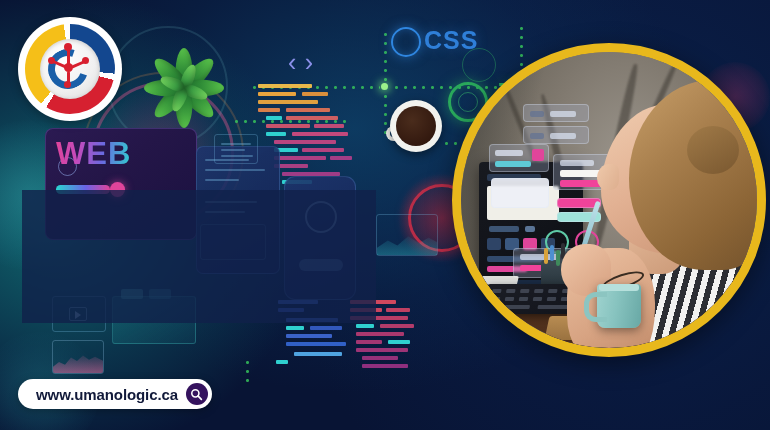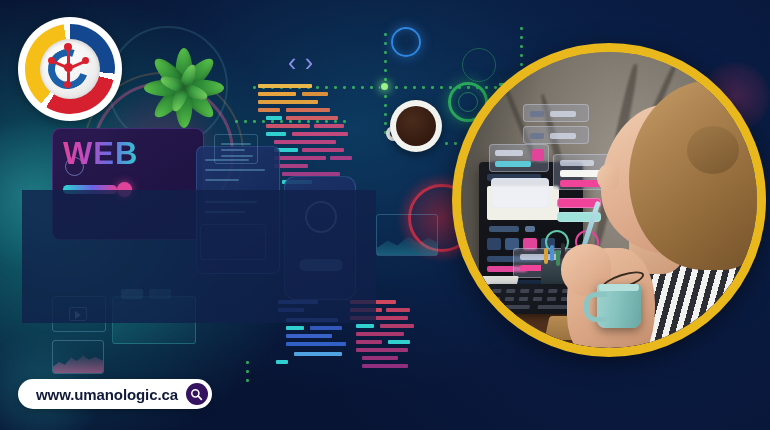--- a/index.html
+++ b/index.html
@@ -93,21 +93,21 @@
 
   .tablet {
     position: absolute; border-radius: 7px;
     background: linear-gradient(150deg, rgba(30,52,108,0.88), rgba(18,34,80,0.9));
     border: 1px solid rgba(90,150,220,0.28);
     overflow: hidden;
   }
 
   
   .webdesign-screen {
-    position: absolute; left: 52px; top: 128px; width: 152px; height: 112px;
+    position: absolute; left: 45px; top: 128px; width: 152px; height: 112px;
     border-radius: 8px;
     background: linear-gradient(145deg, #2b1a52 0%, #241648 40%, #1a1140 100%);
     border: 1px solid rgba(140,110,210,0.32);
     overflow: hidden;
   }
   .wd-text {
     position: absolute; left: 10px; top: 10px;
     font-size: 31px; font-weight: 700; line-height: 0.95;
     letter-spacing: 1px;
     background: linear-gradient(96deg, #e0449a 0%, #c24bbd 30%, #6a6ae0 62%, #2fd0cf 100%);
@@ -588,20 +588,21 @@
   <div class="wire" style="left:112px; top:296px; width:84px; height:48px; border-color: rgba(70,190,190,0.3); background: linear-gradient(150deg, rgba(30,140,145,0.35), rgba(20,90,110,0.2));">
     <div style="position:absolute; left:8px; top:-8px; width:22px; height:10px; background: rgba(90,210,210,0.45); border-radius:2px;"></div>
     <div style="position:absolute; left:36px; top:-8px; width:22px; height:10px; background: rgba(70,180,195,0.35); border-radius:2px;"></div>
   </div>
 
   <div class="label-html">
     <span class="ang">‹</span>
     <span class="ang">›</span>
   </div>
   <div class="icon-css-ring"></div>
+  <div class="label-css">CSS</div>
   <div class="icon-js-ring2"></div>
   <div class="icon-js-ring"></div>
   <div class="label-js">JS</div>
 
   <div class="photo-frame">
     <div class="photo-inner">
       <div class="ph-wall"></div>
       <div class="ph-branch" style="left:150px; top:10px; width:10px; height:190px; transform:rotate(12deg);"></div>
       <div class="ph-branch" style="left:96px; top:40px; width:7px; height:150px; transform:rotate(-14deg);"></div>
       <div class="ph-branch" style="left:190px; top:0px; width:6px; height:120px; transform:rotate(24deg);"></div>

